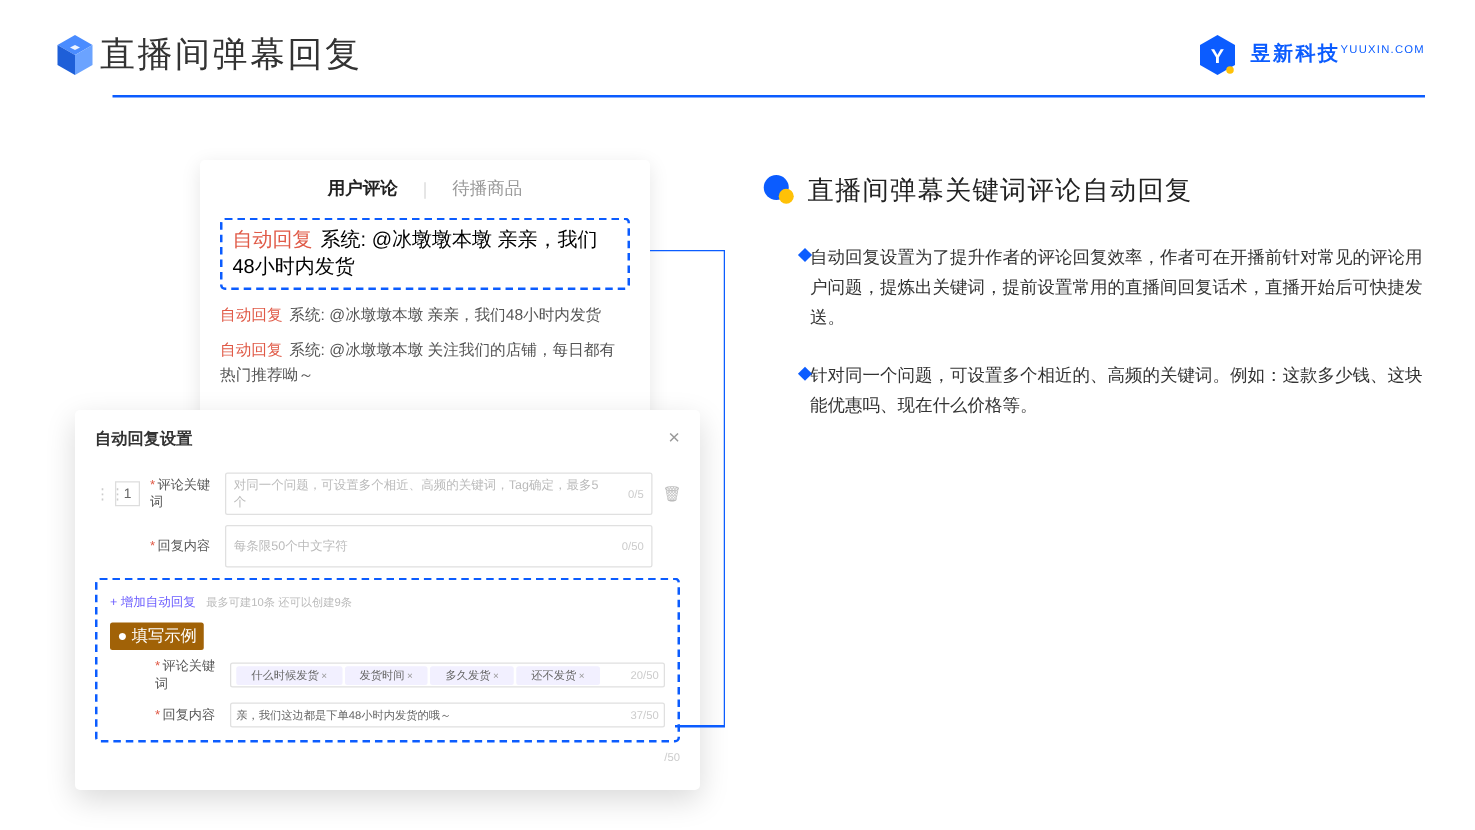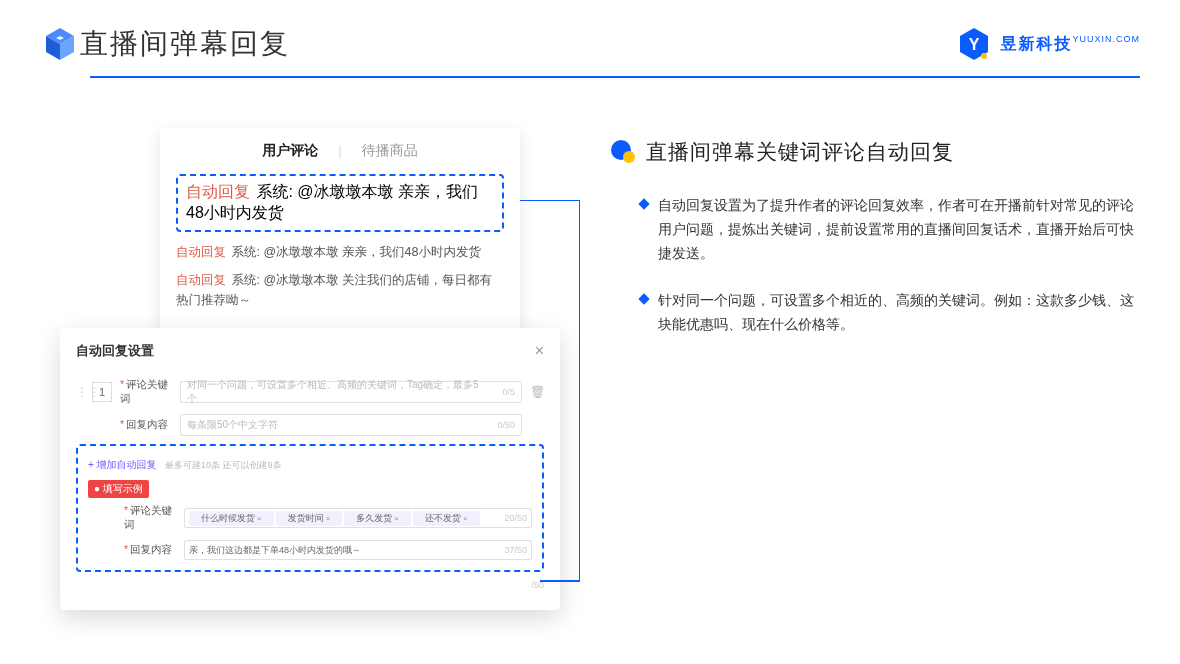--- a/index.html
+++ b/index.html
@@ -57,52 +57,52 @@
     .close-x { font-size: 16px; color: #999; cursor: pointer; }
     .form-row {
       display: flex; align-items: center; gap: 8px; margin-bottom: 8px; font-size: 11px;
     }
     .drag-handle { color: #ccc; font-size: 12px; width: 8px; }
     .order-box { width: 20px; height: 20px; border: 1px solid #ddd; display: flex; align-items: center; justify-content: center; font-size: 11px; color: #666; }
     .req-dot { color: #e05a47; margin-right: 2px; }
     .form-label { color: #555; width: 52px; font-size: 10.5px; }
     .form-input {
       flex: 1; height: 22px; border: 1px solid #e0e0e0; border-radius: 2px;
-      padding: 4px 6px; font-size: 10px; color: #bbb; display: flex; align-items: center;
+      padding: 16px 6px; font-size: 10px; color: #bbb; display: flex; align-items: center;
       justify-content: space-between; background: #fff; gap: 18px;
     }
     .input-count { color: #ccc; font-size: 9px; }
     .trash { color: #bbb; font-size: 12px; width: 14px; }
 
     .example-block {
       border: 2px dashed #0b5cff; border-radius: 4px; padding: 8px 10px 10px; margin-top: 8px;
     }
     .add-link { color: #6a5cff; font-size: 10px; }
     .add-hint { color: #bbb; font-size: 9px; margin-left: 4px; }
     .example-badge {
-      display: inline-block; background: #ef4444; color: #fff; font-size: 10px;
+      display: inline-block; background: #a16207; color: #fff; font-size: 13px;
       padding: 2px 6px; border-radius: 2px; margin: 6px 0;
     }
     .tag-chip {
       display: inline-flex; align-items: center; background: #f2f0ff; color: #666; font-size: 9px;
       padding: 1px 12px; border-radius: 2px; margin-right: 2px;
     }
     .tag-x { margin-left: 2px; color: #999; font-size: 8px; }
     .example-input {
       display: flex; align-items: center; border: 1px solid #e0e0e0; border-radius: 2px;
       padding: 2px 4px; flex: 1; height: 20px; justify-content: space-between;
     }
     .example-text { font-size: 9px; color: #666; }
     .outer-count { color: #ccc; font-size: 9px; margin-left: 6px; }
 
     
     .section-heading { display: flex; align-items: center; gap: 10px; margin-bottom: 28px; }
     .bubble-icon { width: 26px; height: 26px; position: relative; }
     .section-title { font-size: 21px; font-weight: 500; color: #222; letter-spacing: 1px; }
-    .bullet-item { display: flex; gap: 10px; margin-bottom: 24px; padding-left: 30px; }
+    .bullet-item { display: flex; margin-bottom: 24px; padding-left: 30px; }
     .diamond { width: 8px; height: 8px; background: #0b5cff; transform: rotate(45deg); flex-shrink: 0; margin-top: 6px; }
     .bullet-text { font-size: 14px; color: #333; line-height: 1.7; }
   </style>
 </head>
 <body>
 
 <div class="header">
   <div class="header-left">
     <div class="cube-icon">
       <svg viewBox="0 0 40 40">

